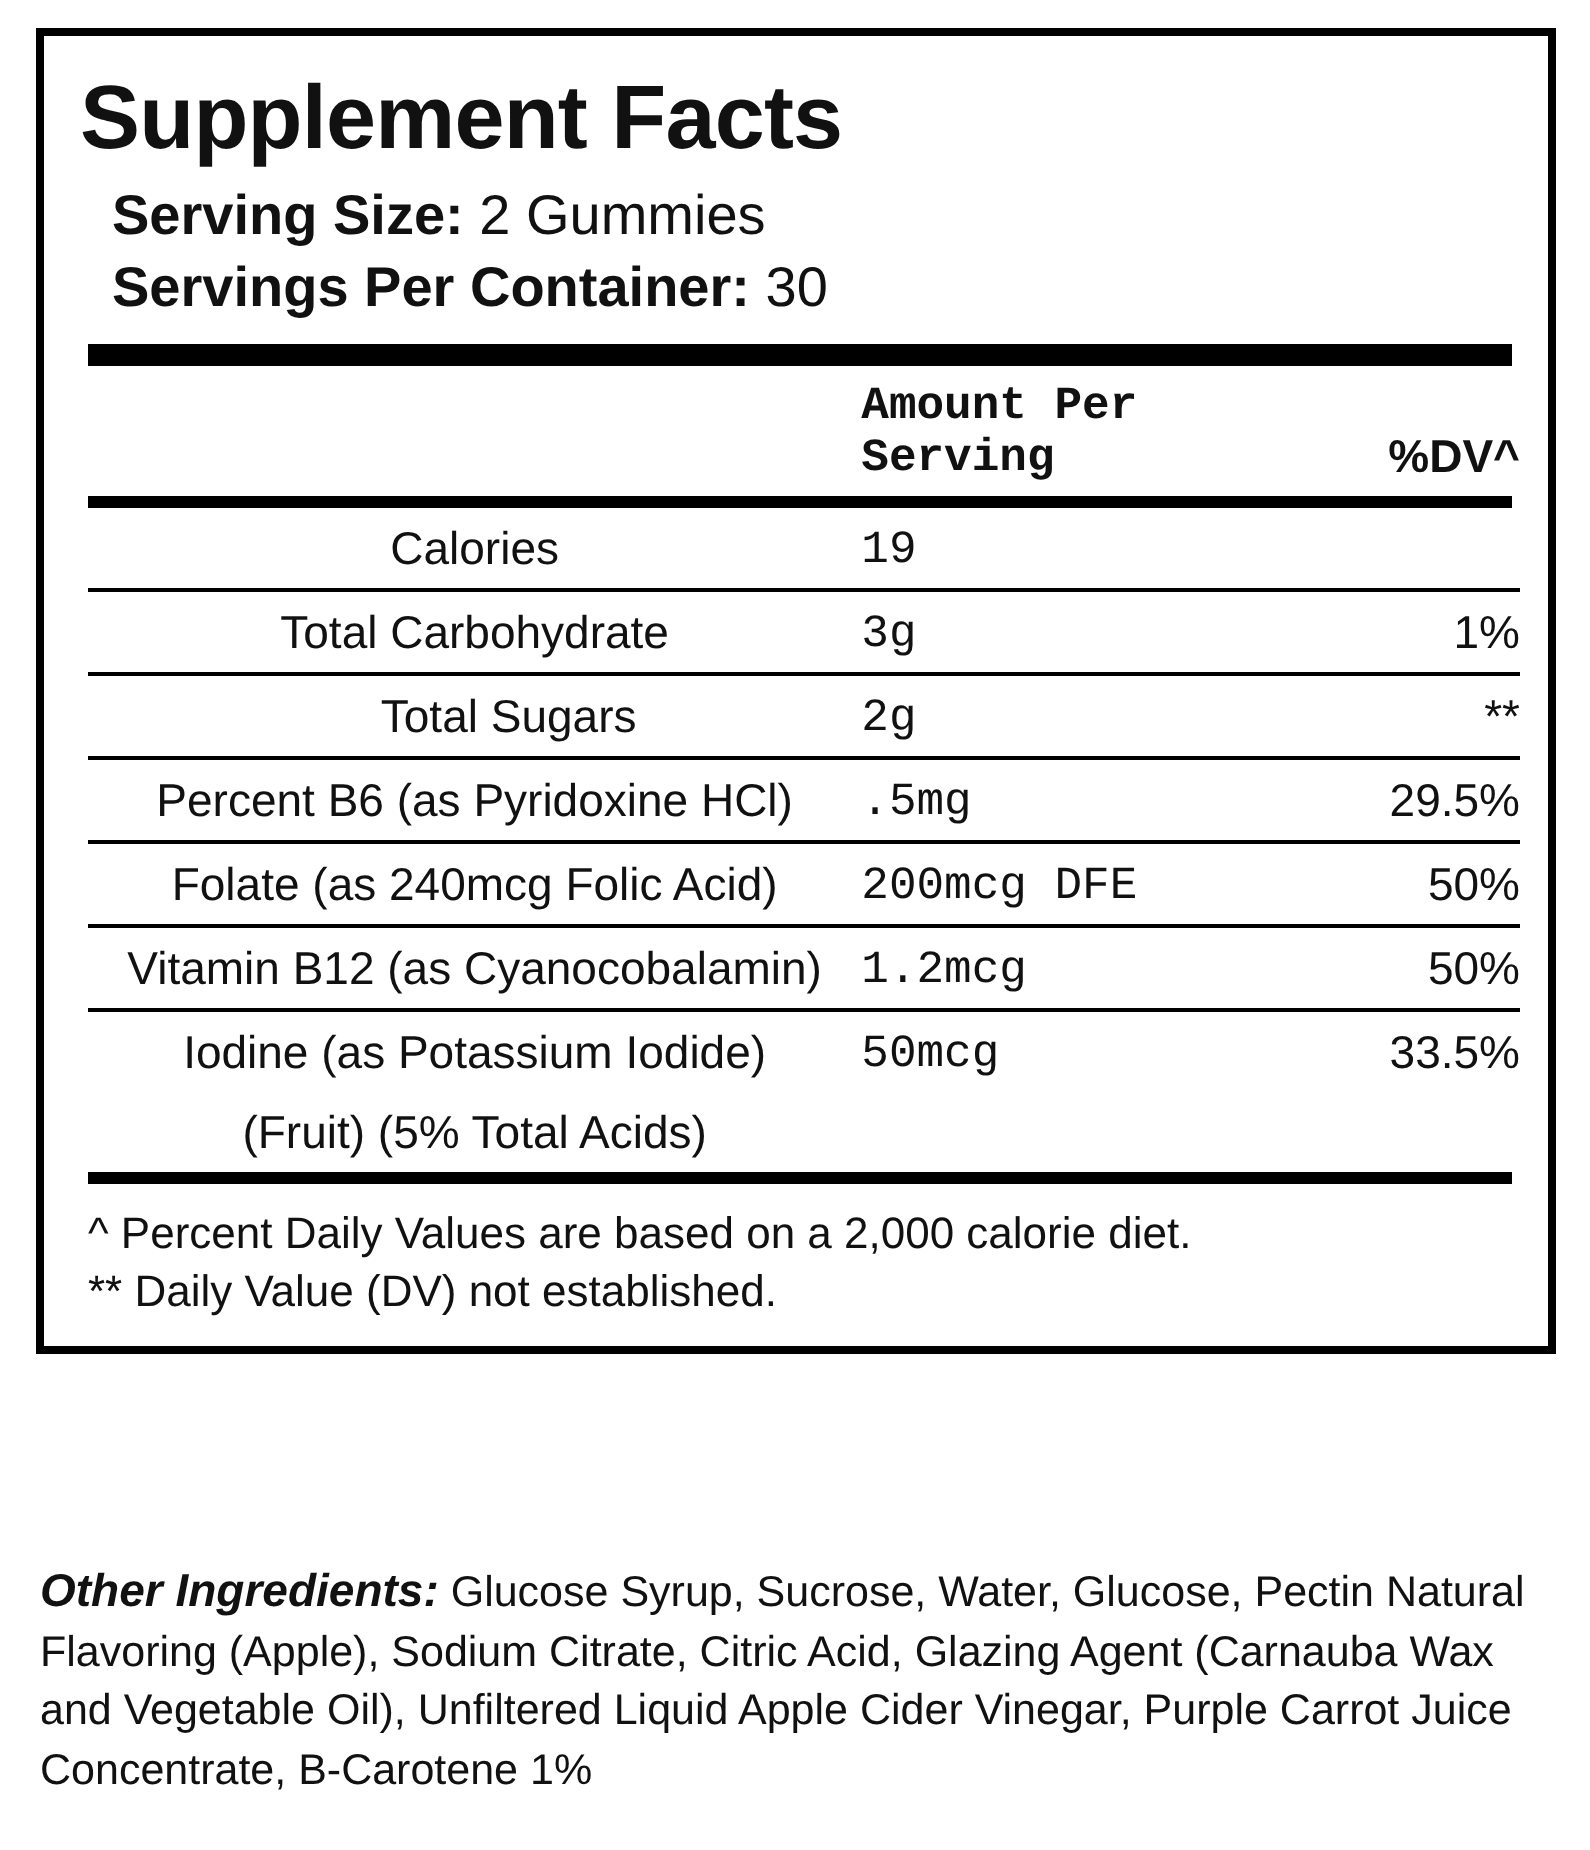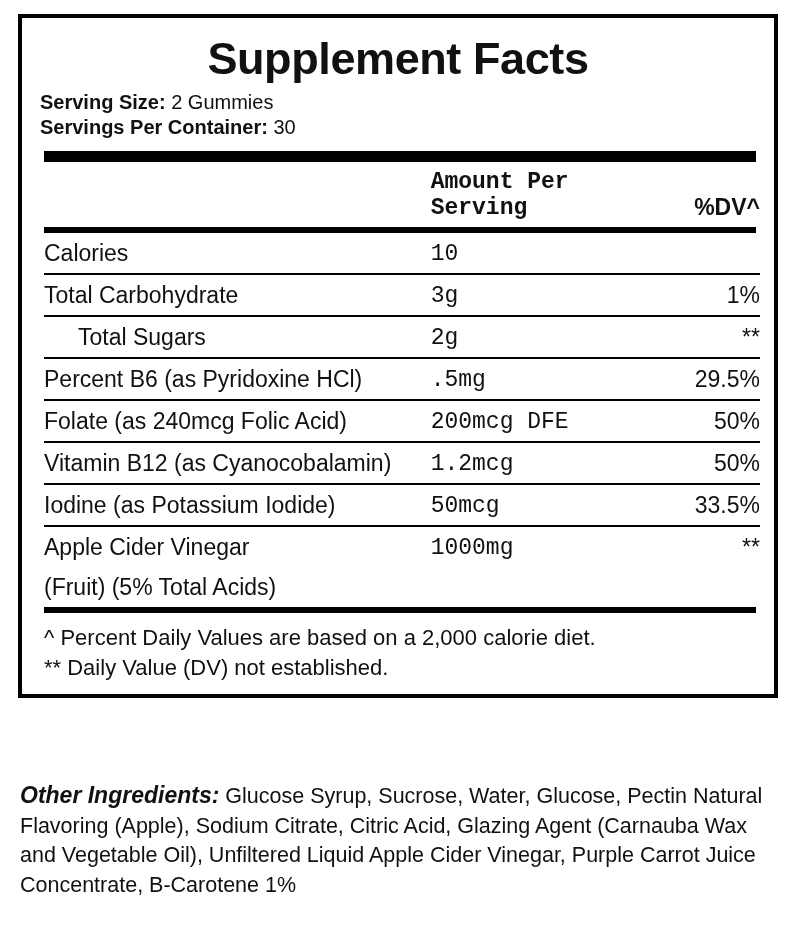--- a/index.html
+++ b/index.html
@@ -32,27 +32,26 @@
     background: #ffffff;
     padding: 14px 18px 12px 18px;
   }
 
   .sf-title {
     font-size: 45px;
     font-weight: bold;
     line-height: 1.02;
     letter-spacing: -0.4px;
     margin: 4px 0 8px 0;
-    text-align: center;
   }
 
   .serving-line {
-    font-size: 20px;
+    font-size: 28px;
     line-height: 1.28;
-    margin-left: 0;
+    margin-left: 16px;
   }
   .serving-line .lbl {
     font-weight: bold;
   }
 
   .rule-thick {
     height: 11px;
     background: #000000;
     margin: 10px 0 0 4px;
   }
@@ -67,21 +66,21 @@
     border-collapse: collapse;
     margin-left: 4px;
     table-layout: fixed;
   }
   table.facts td {
     font-size: 23px;
     padding: 7px 0 6px 0;
     vertical-align: bottom;
     border: none;
   }
-  .col-name  { width: 54%; text-align: left; }
+  .col-name  { width: 54%; text-align: center; }
   .col-amt   { width: 30%; text-align: left; font-family: Liberation Mono, monospace; }
   .col-dv    { width: 16%; text-align: right; }
 
   .hdr td {
     font-weight: bold;
     font-size: 22px;
     padding-bottom: 7px;
   }
 
   tr.sep td {
@@ -162,21 +161,21 @@
 
     <table class="facts">
       <colgroup>
         <col class="col-name">
           <col class="col-amt">
           <col class="col-dv">
       </colgroup>
       <tbody>
         <tr class="sep-none">
           <td class="col-name">Calories</td>
-          <td class="col-amt">10</td>
+          <td class="col-amt">19</td>
           <td class="col-dv"></td>
         </tr>
         <tr class="sep">
           <td class="col-name">Total Carbohydrate</td>
           <td class="col-amt">3g</td>
           <td class="col-dv">1%</td>
         </tr>
         <tr class="sep">
           <td class="col-name indent-1">Total Sugars</td>
           <td class="col-amt">2g</td>
@@ -194,25 +193,20 @@
         </tr>
         <tr class="sep">
           <td class="col-name">Vitamin B12 (as Cyanocobalamin)</td>
           <td class="col-amt">1.2mcg</td>
           <td class="col-dv">50%</td>
         </tr>
         <tr class="sep">
           <td class="col-name">Iodine (as Potassium Iodide)</td>
           <td class="col-amt">50mcg</td>
           <td class="col-dv">33.5%</td>
-        </tr>
-        <tr class="sep">
-          <td class="col-name">Apple Cider Vinegar</td>
-          <td class="col-amt">1000mg</td>
-          <td class="col-dv">**</td>
         </tr>
         <tr class="sep-none cont-row">
           <td class="col-name">(Fruit) (5% Total Acids)</td>
           <td class="col-amt"></td>
           <td class="col-dv"></td>
         </tr>
       </tbody>
     </table>
 
     <div class="rule-med"></div>

